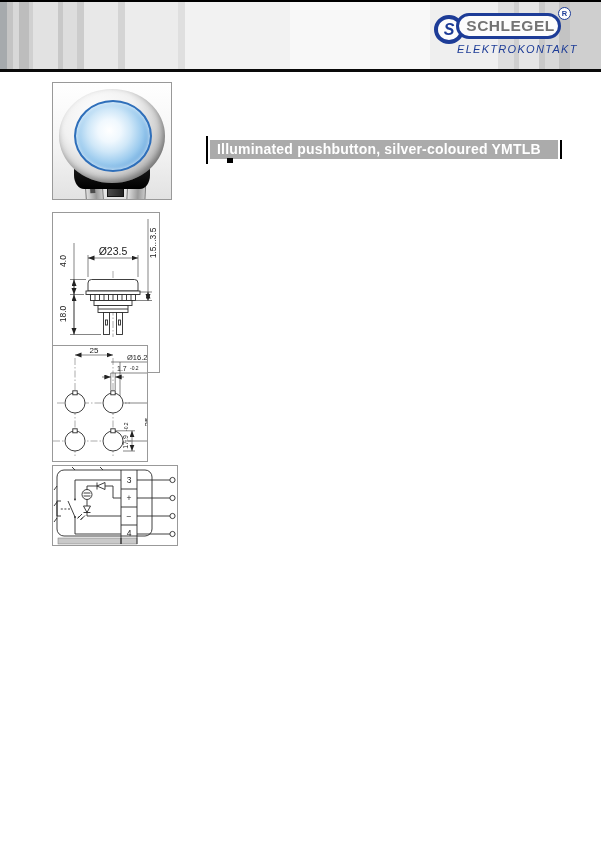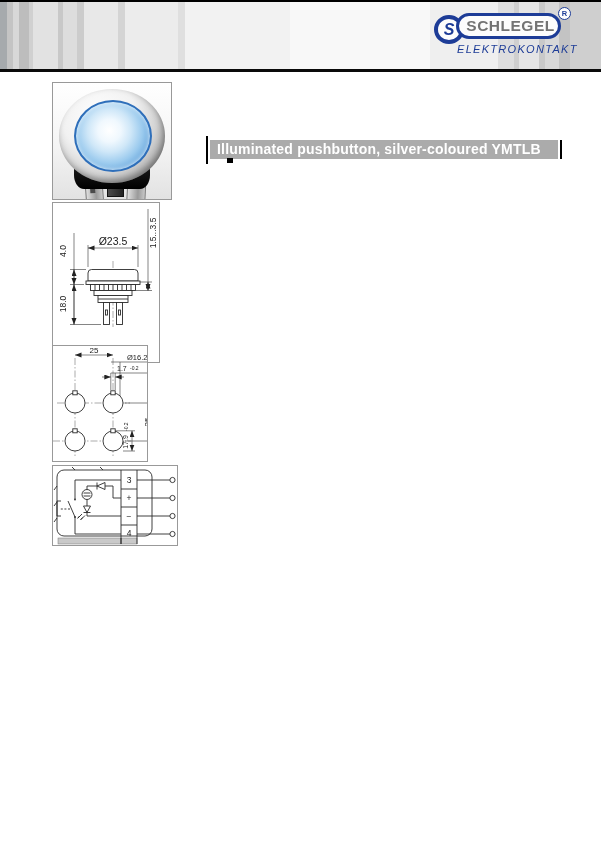--- a/index.html
+++ b/index.html
@@ -79,21 +79,21 @@
   .tick-right { left:560px; top:140px; width:2px; height:19px; }
   .title-square { position:absolute; left:227px; top:158px; width:6px; height:5px; background:#000; }
 
   
   .imgbox {
     position:absolute; background:#ffffff;
     border:1px solid #999; box-sizing:border-box; overflow:hidden;
   }
   .photo-box   { left:52px; top:82px;  width:120px; height:118px;
     background:linear-gradient(180deg,#ffffff 0%,#f4f4f4 55%,#e2e2e2 100%); }
-  .dim-box     { left:52px; top:202px; width:108px; height:161px; }
+  .dim-box     { left:52px; top:212px; width:108px; height:161px; }
   .drill-box   { left:52px; top:345px; width:96px; height:117px; }
   .circuit-box { left:52px; top:465px; width:126px; height:81px; }
 
   
   .pp { position:absolute; }
   .pp-tab {
     background:linear-gradient(90deg,#e0e0e0 0%,#9a9a9a 60%,#c7c7c7 100%);
     border:1px solid #777; z-index:1;
   }
   .pp-tab-hole { position:absolute; left:4px; top:12px; width:5px; height:7px; background:#4a4a4a; }

